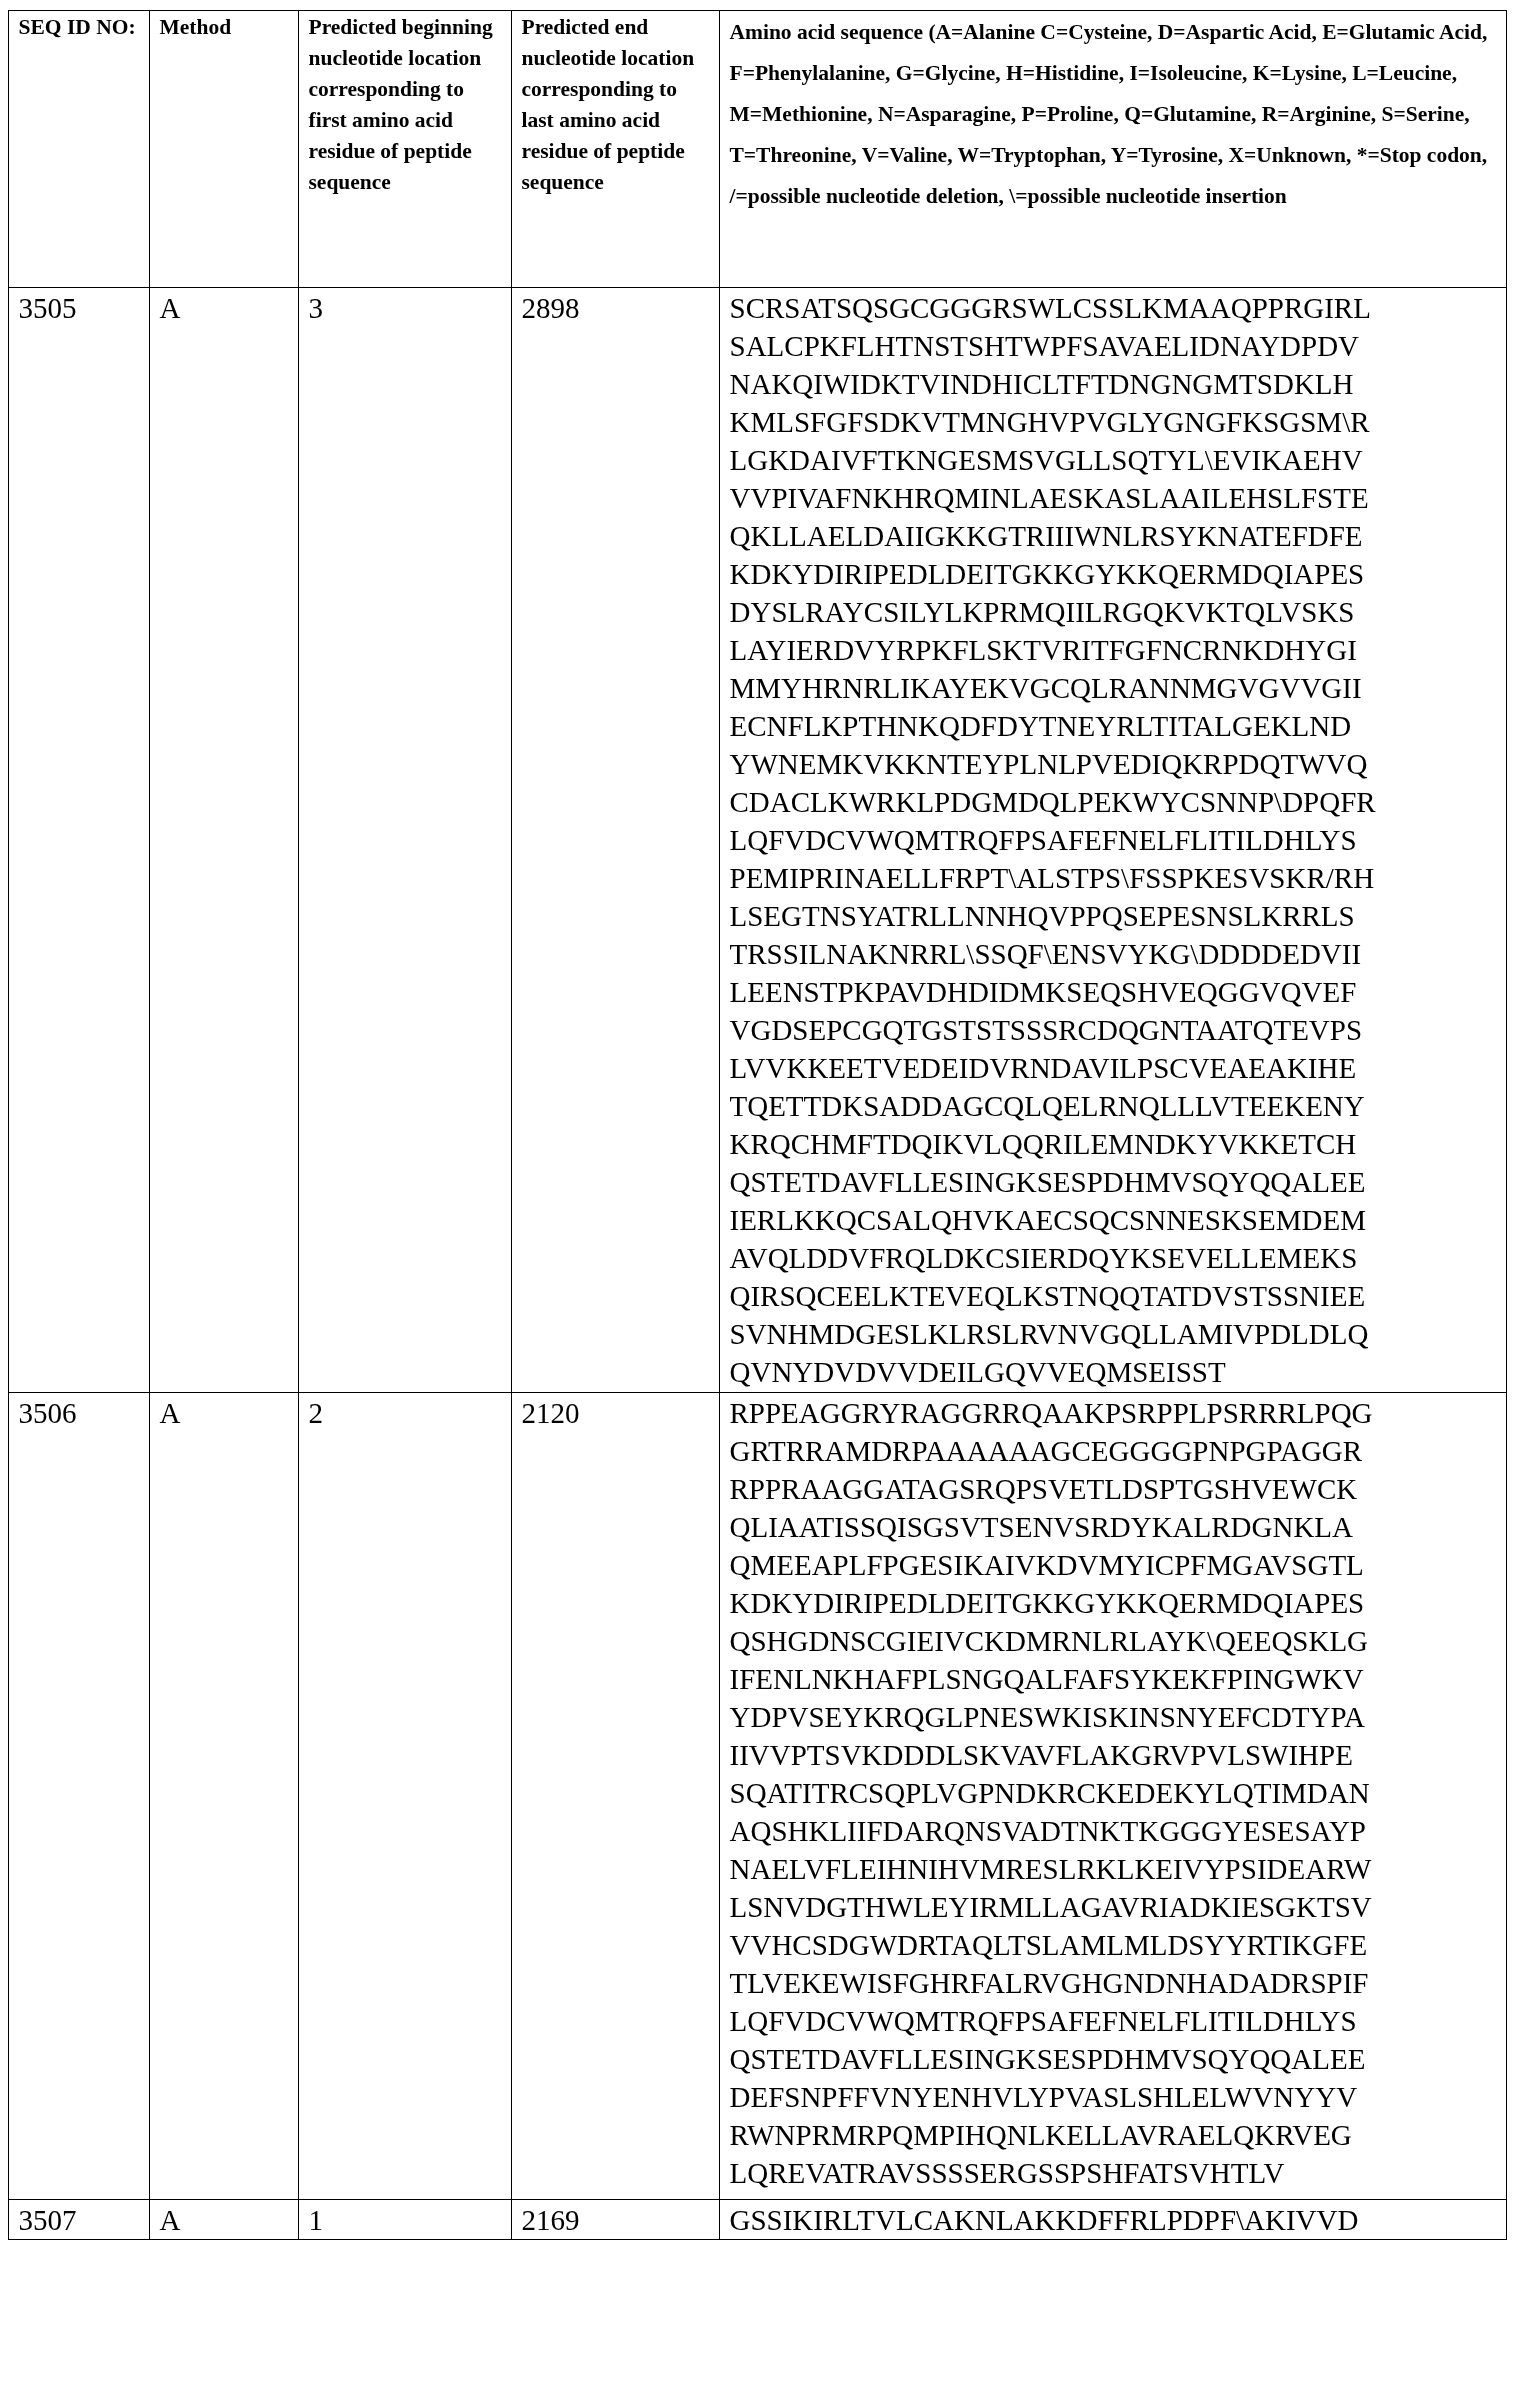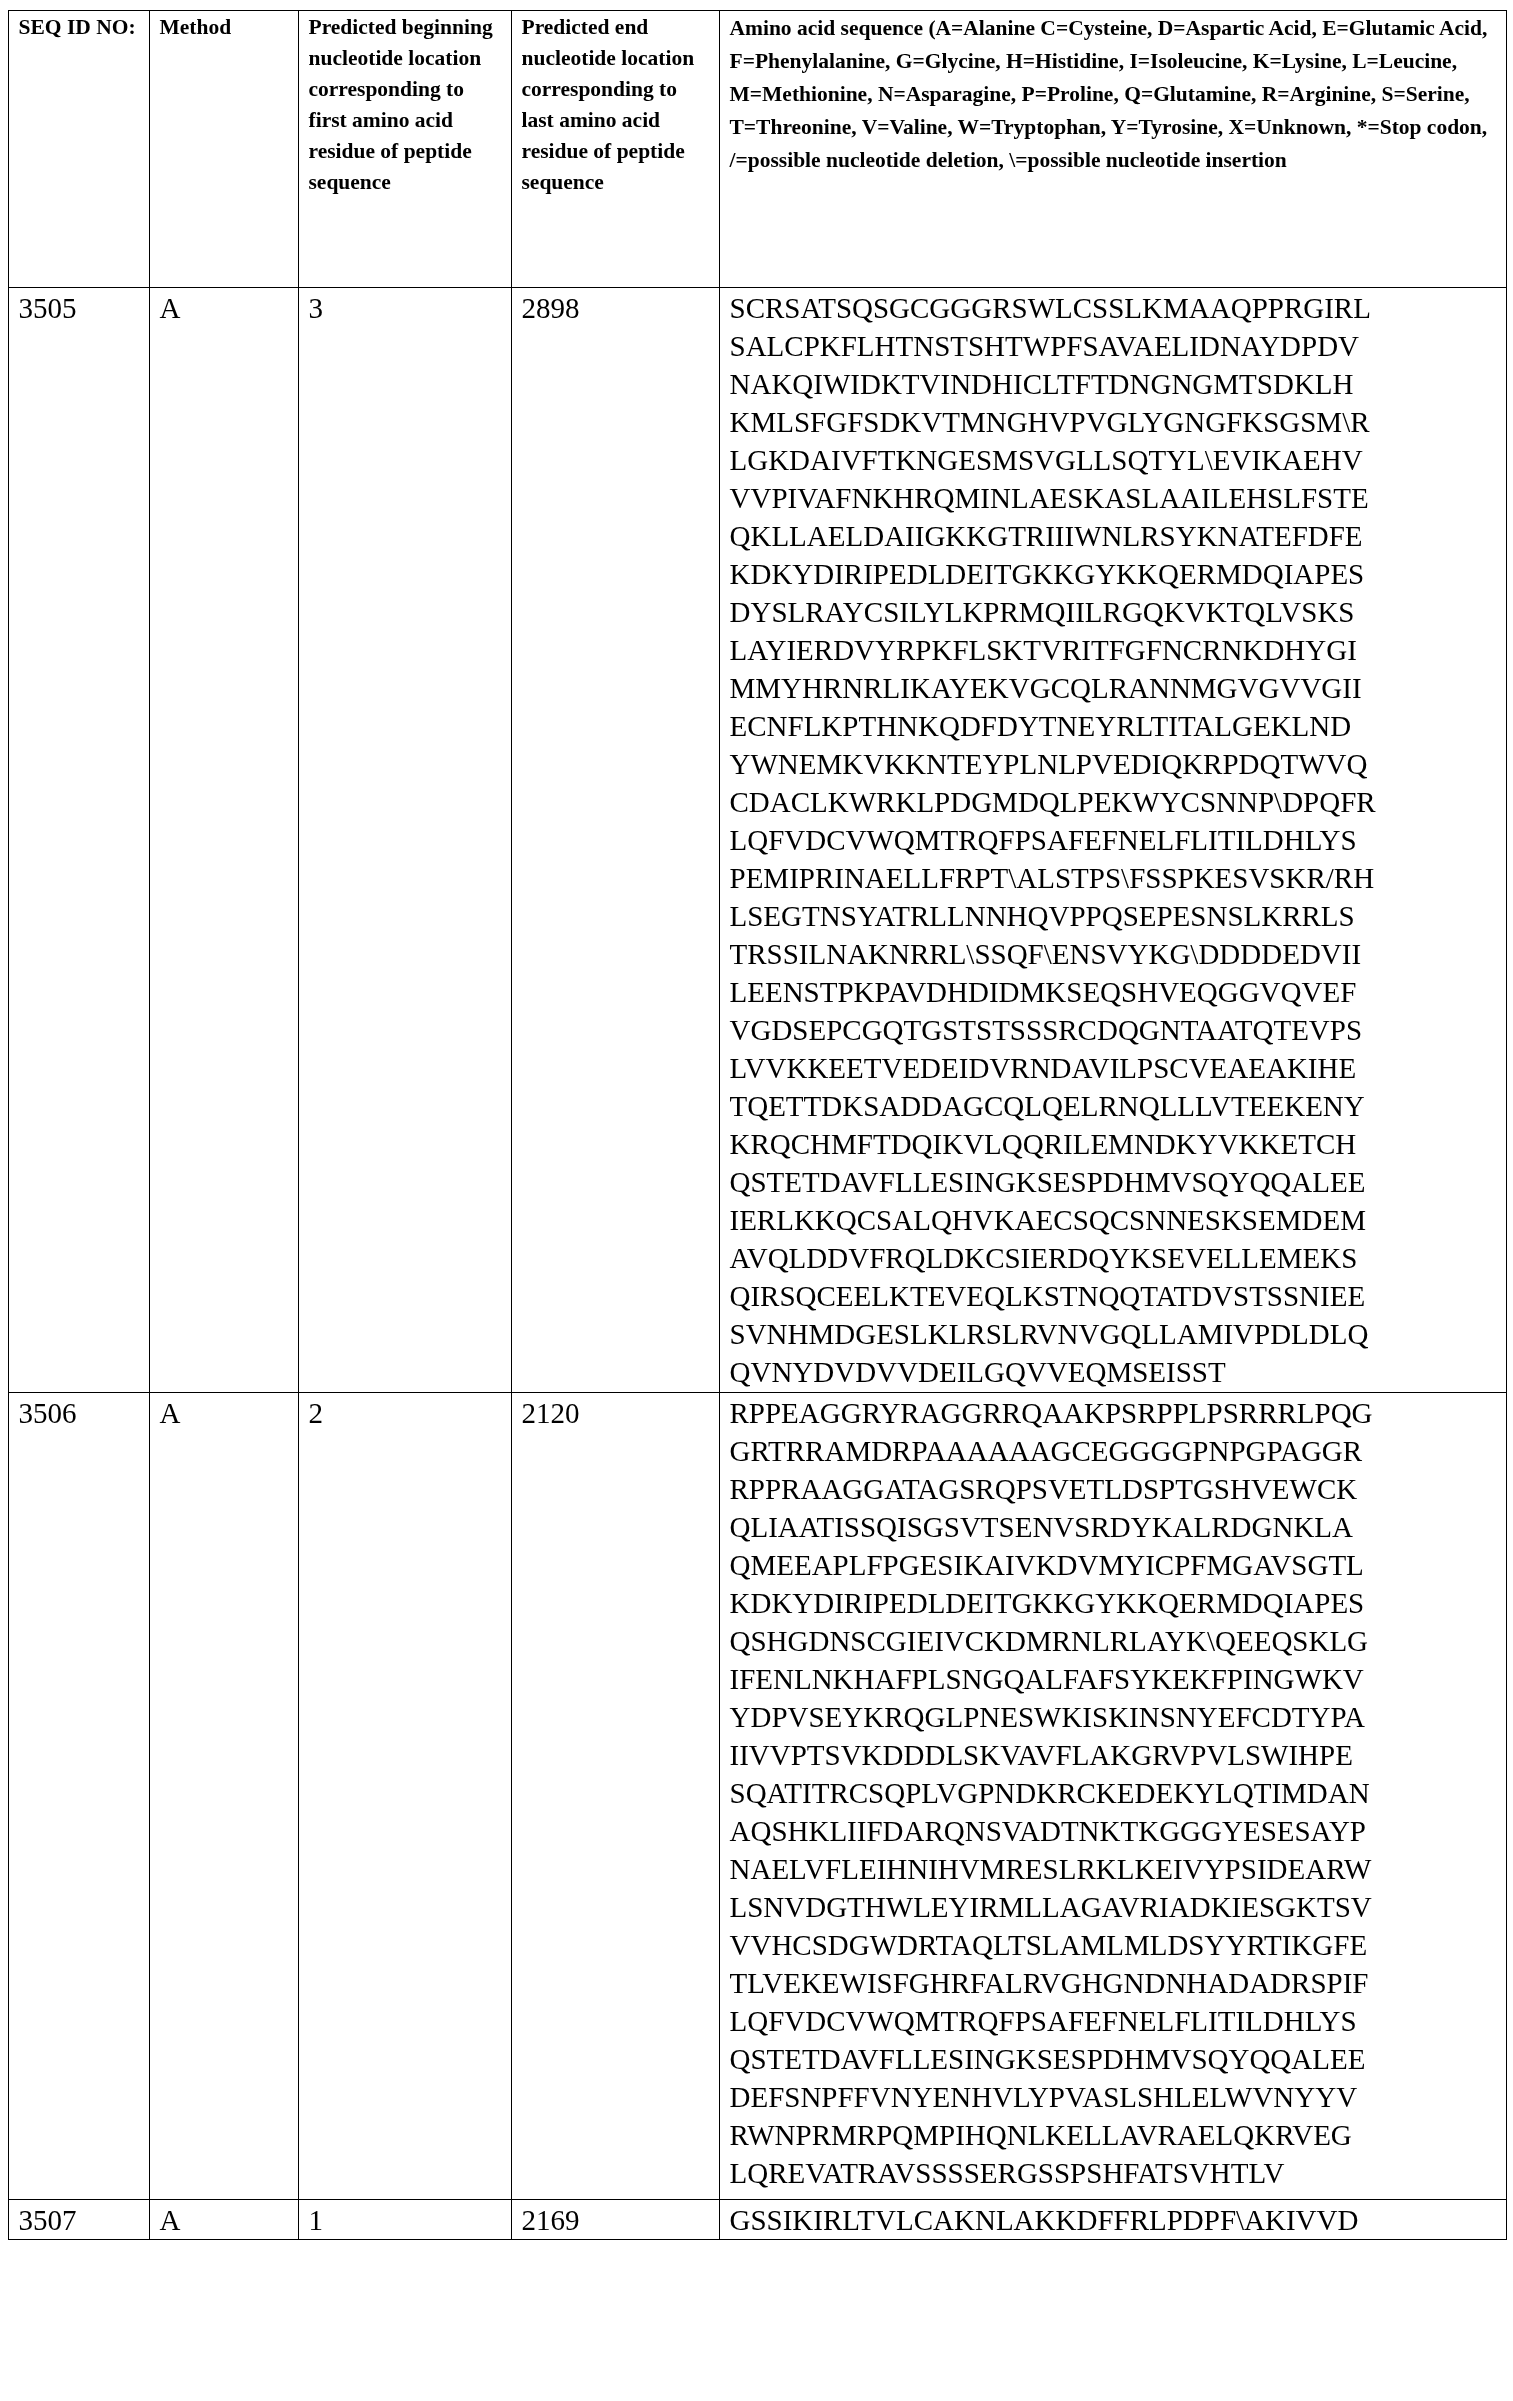--- a/index.html
+++ b/index.html
@@ -3,21 +3,21 @@
 <meta charset="utf-8">
 <style>
   html, body { margin: 0; padding: 0; background: #ffffff; }
   body { width: 1513px; height: 2401px; position: relative; overflow: hidden;
          font-family: "Liberation Serif", "DejaVu Serif", serif; color: #000; }
   table.seq { position: absolute; left: 8px; top: 9.5px; width: 1499px;
               border-collapse: collapse; table-layout: fixed; }
   table.seq td, table.seq th { border: 1.6px solid #000; vertical-align: top;
               padding: 1.6px 9.5px 0 9.5px; text-align: left; }
   th { font-weight: bold; font-size: 21.5px; line-height: 31px; }
-  th.seqhead { font-size: 21.5px; line-height: 33px; }
+  th.seqhead { font-size: 21.5px; line-height: 41px; }
   td { font-size: 29px; line-height: 38px; font-weight: normal; }
   td.seqcell { padding-left: 11px; white-space: nowrap; }
   .line { display: block; }
   col.c1 { width: 141px; } col.c2 { width: 149px; } col.c3 { width: 213px; }
   col.c4 { width: 208px; } col.c5 { width: 787px; }
   tr.hdr { height: 277px; }
   tr.cont { height: 155px; }
   tr.r3505 { height: 1105px; }
   tr.r3506 { height: 807px; padding-left: 32px; }
   tr.r3507 { height: 38px; }

